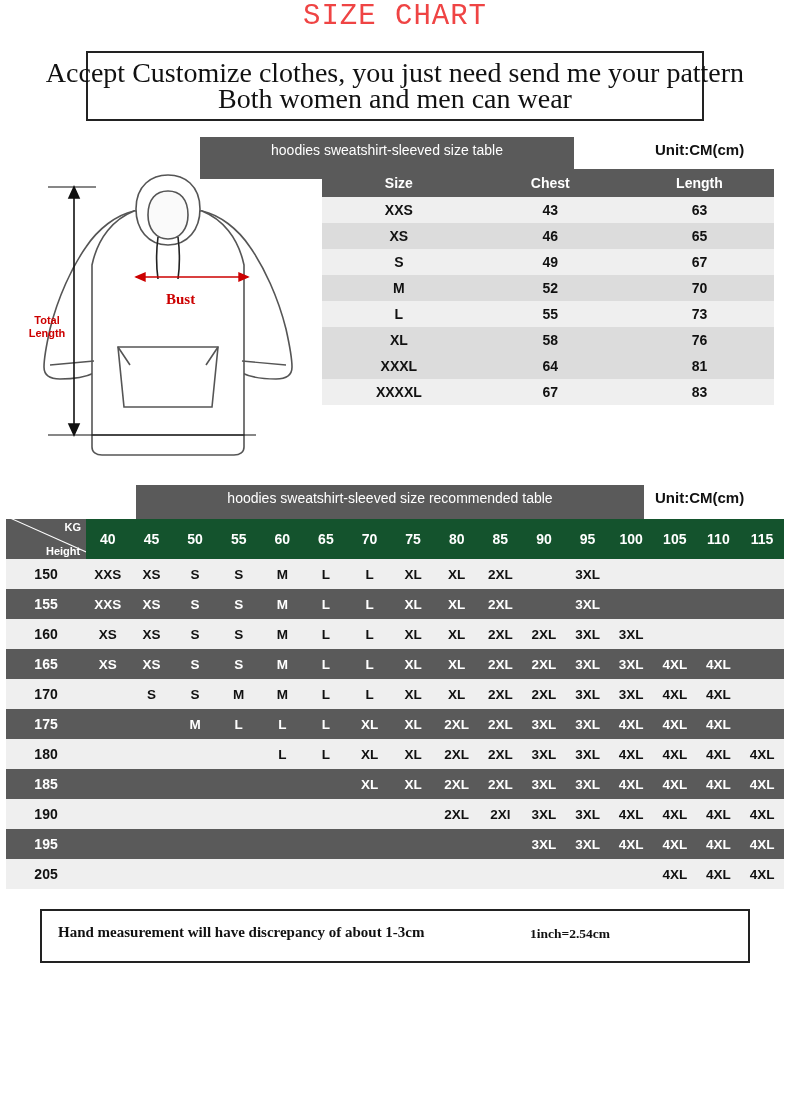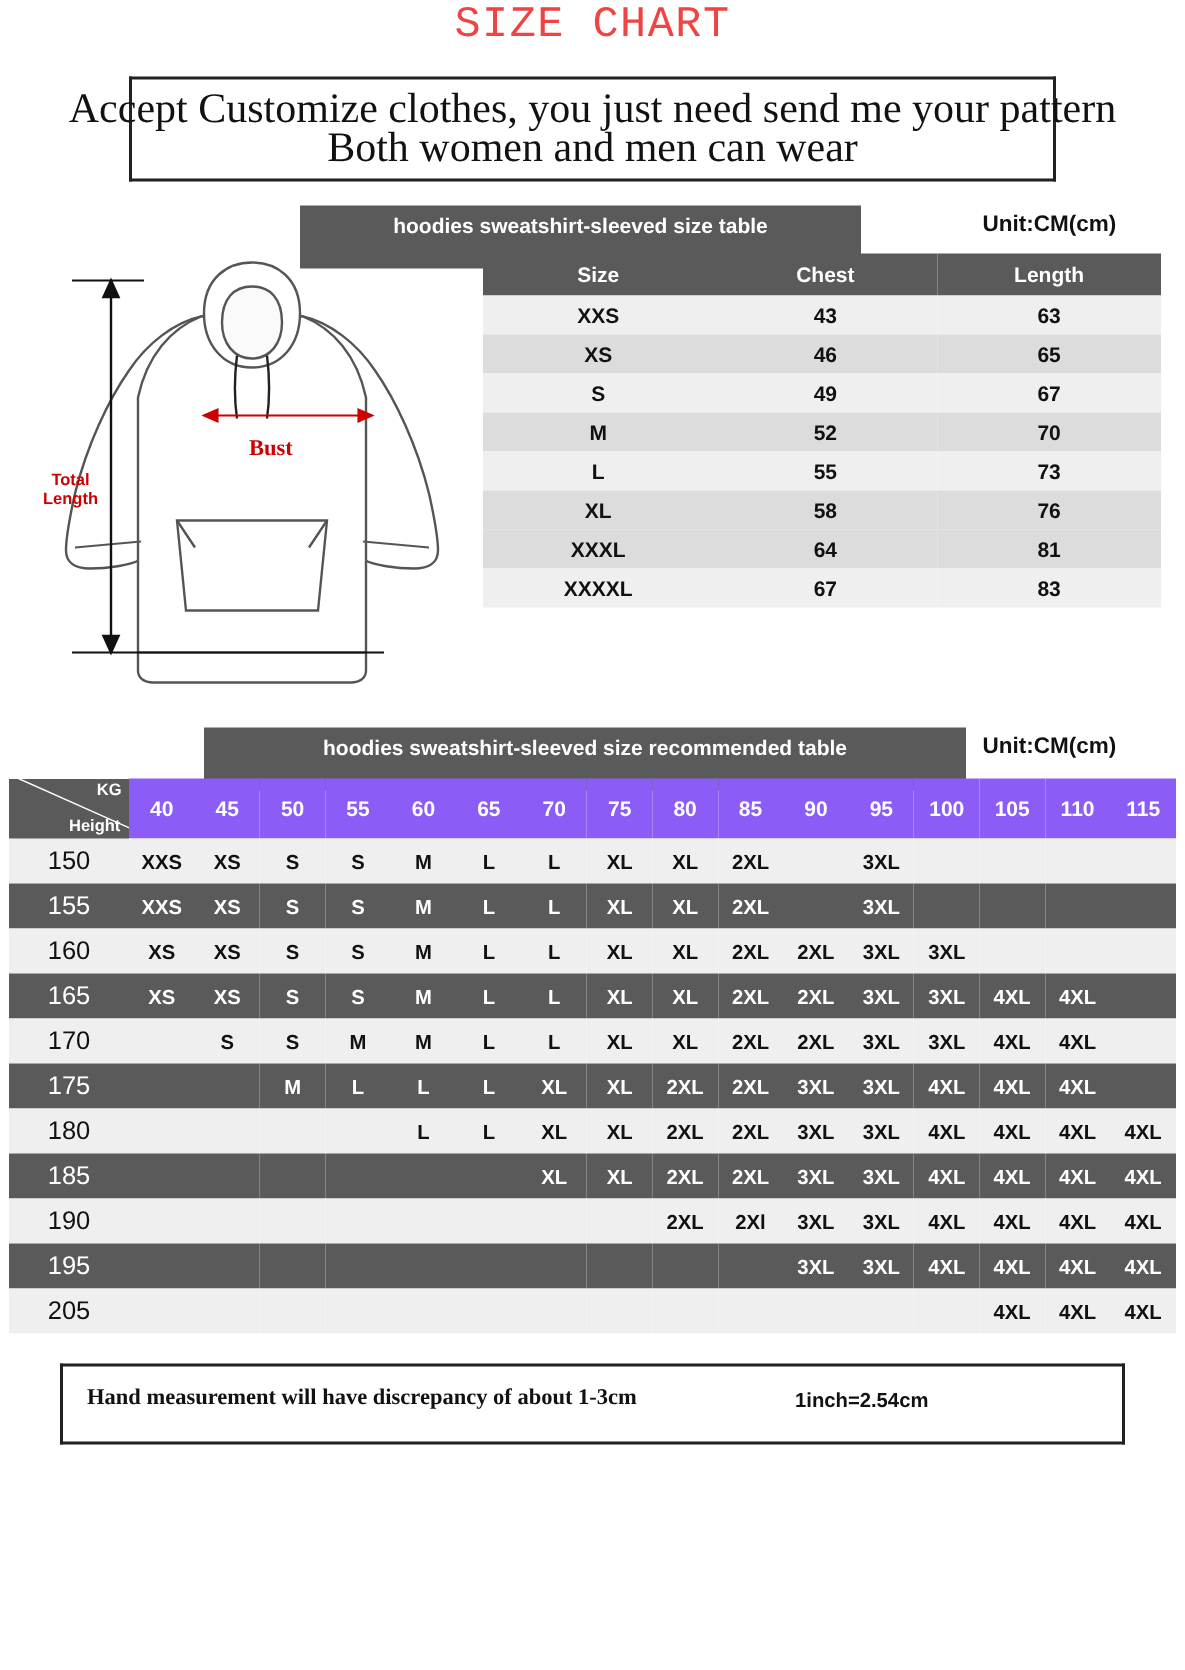--- a/index.html
+++ b/index.html
@@ -65,21 +65,21 @@
   .label-row {
     position: relative;
     margin-top: 16px;
     height: 26px;
   }
   .label-bar {
     position: absolute;
     background: #5a5a5a;
     color: #fff;
     font-size: 14px;
-    font-weight: bold;
+    font-weight: normal;
     text-align: center;
     line-height: 26px;
     height: 42px;
   }
   .unit-text {
     position: absolute;
     font-size: 15px;
     font-weight: bold;
     color: #111;
     line-height: 26px;
@@ -161,21 +161,21 @@
   }
   .rec-table td {
     text-align: center;
     height: 30px;
     font-weight: bold;
     color: #111;
     font-size: 13.5px;
     padding: 0;
   }
   .rec-table tr.hdr td {
-    background: #8b5cf6;
+    background: #14532d;
     color: #fff;
     font-size: 14px;
     height: 40px;
   }
   .rec-table tr.hdr td.corner {
     background: #5a5a5a;
     position: relative;
     padding: 0;
   }
   .corner-inner {
@@ -213,22 +213,22 @@
   }
   .rec-table tr.rdark td {
     background: #5a5a5a;
     color: #fff;
   }
   .rec-table tr.rlight td {
     background: #efefef;
     color: #111;
   }
   .rec-table td.hcell {
-    font-size: 17px;
-    font-weight: normal;
+    font-size: 14px;
+    font-weight: bold;
   }
 
   
   .footer-wrap {
     position: relative;
     margin: 20px 40px 0 40px;
     height: 54px;
     padding-left: 16px;
   }
   .f-rule-top, .f-rule-bottom {
@@ -256,21 +256,21 @@
     font-size: 15px;
     font-family: "Liberation Serif", serif;
     font-weight: bold;
     color: #111;
   }
   .footer-inch {
     position: absolute;
     left: 490px;
     top: 17px;
     font-size: 13.5px;
-    font-family: Liberation Sans, sans-serif;
+    font-family: Liberation Serif, serif;
     font-weight: bold;
     color: #111;
   }
 </style>
 </head>
 <body>
 
 <div class="title">SIZE CHART</div>
 
 <div class="banner-wrap">

